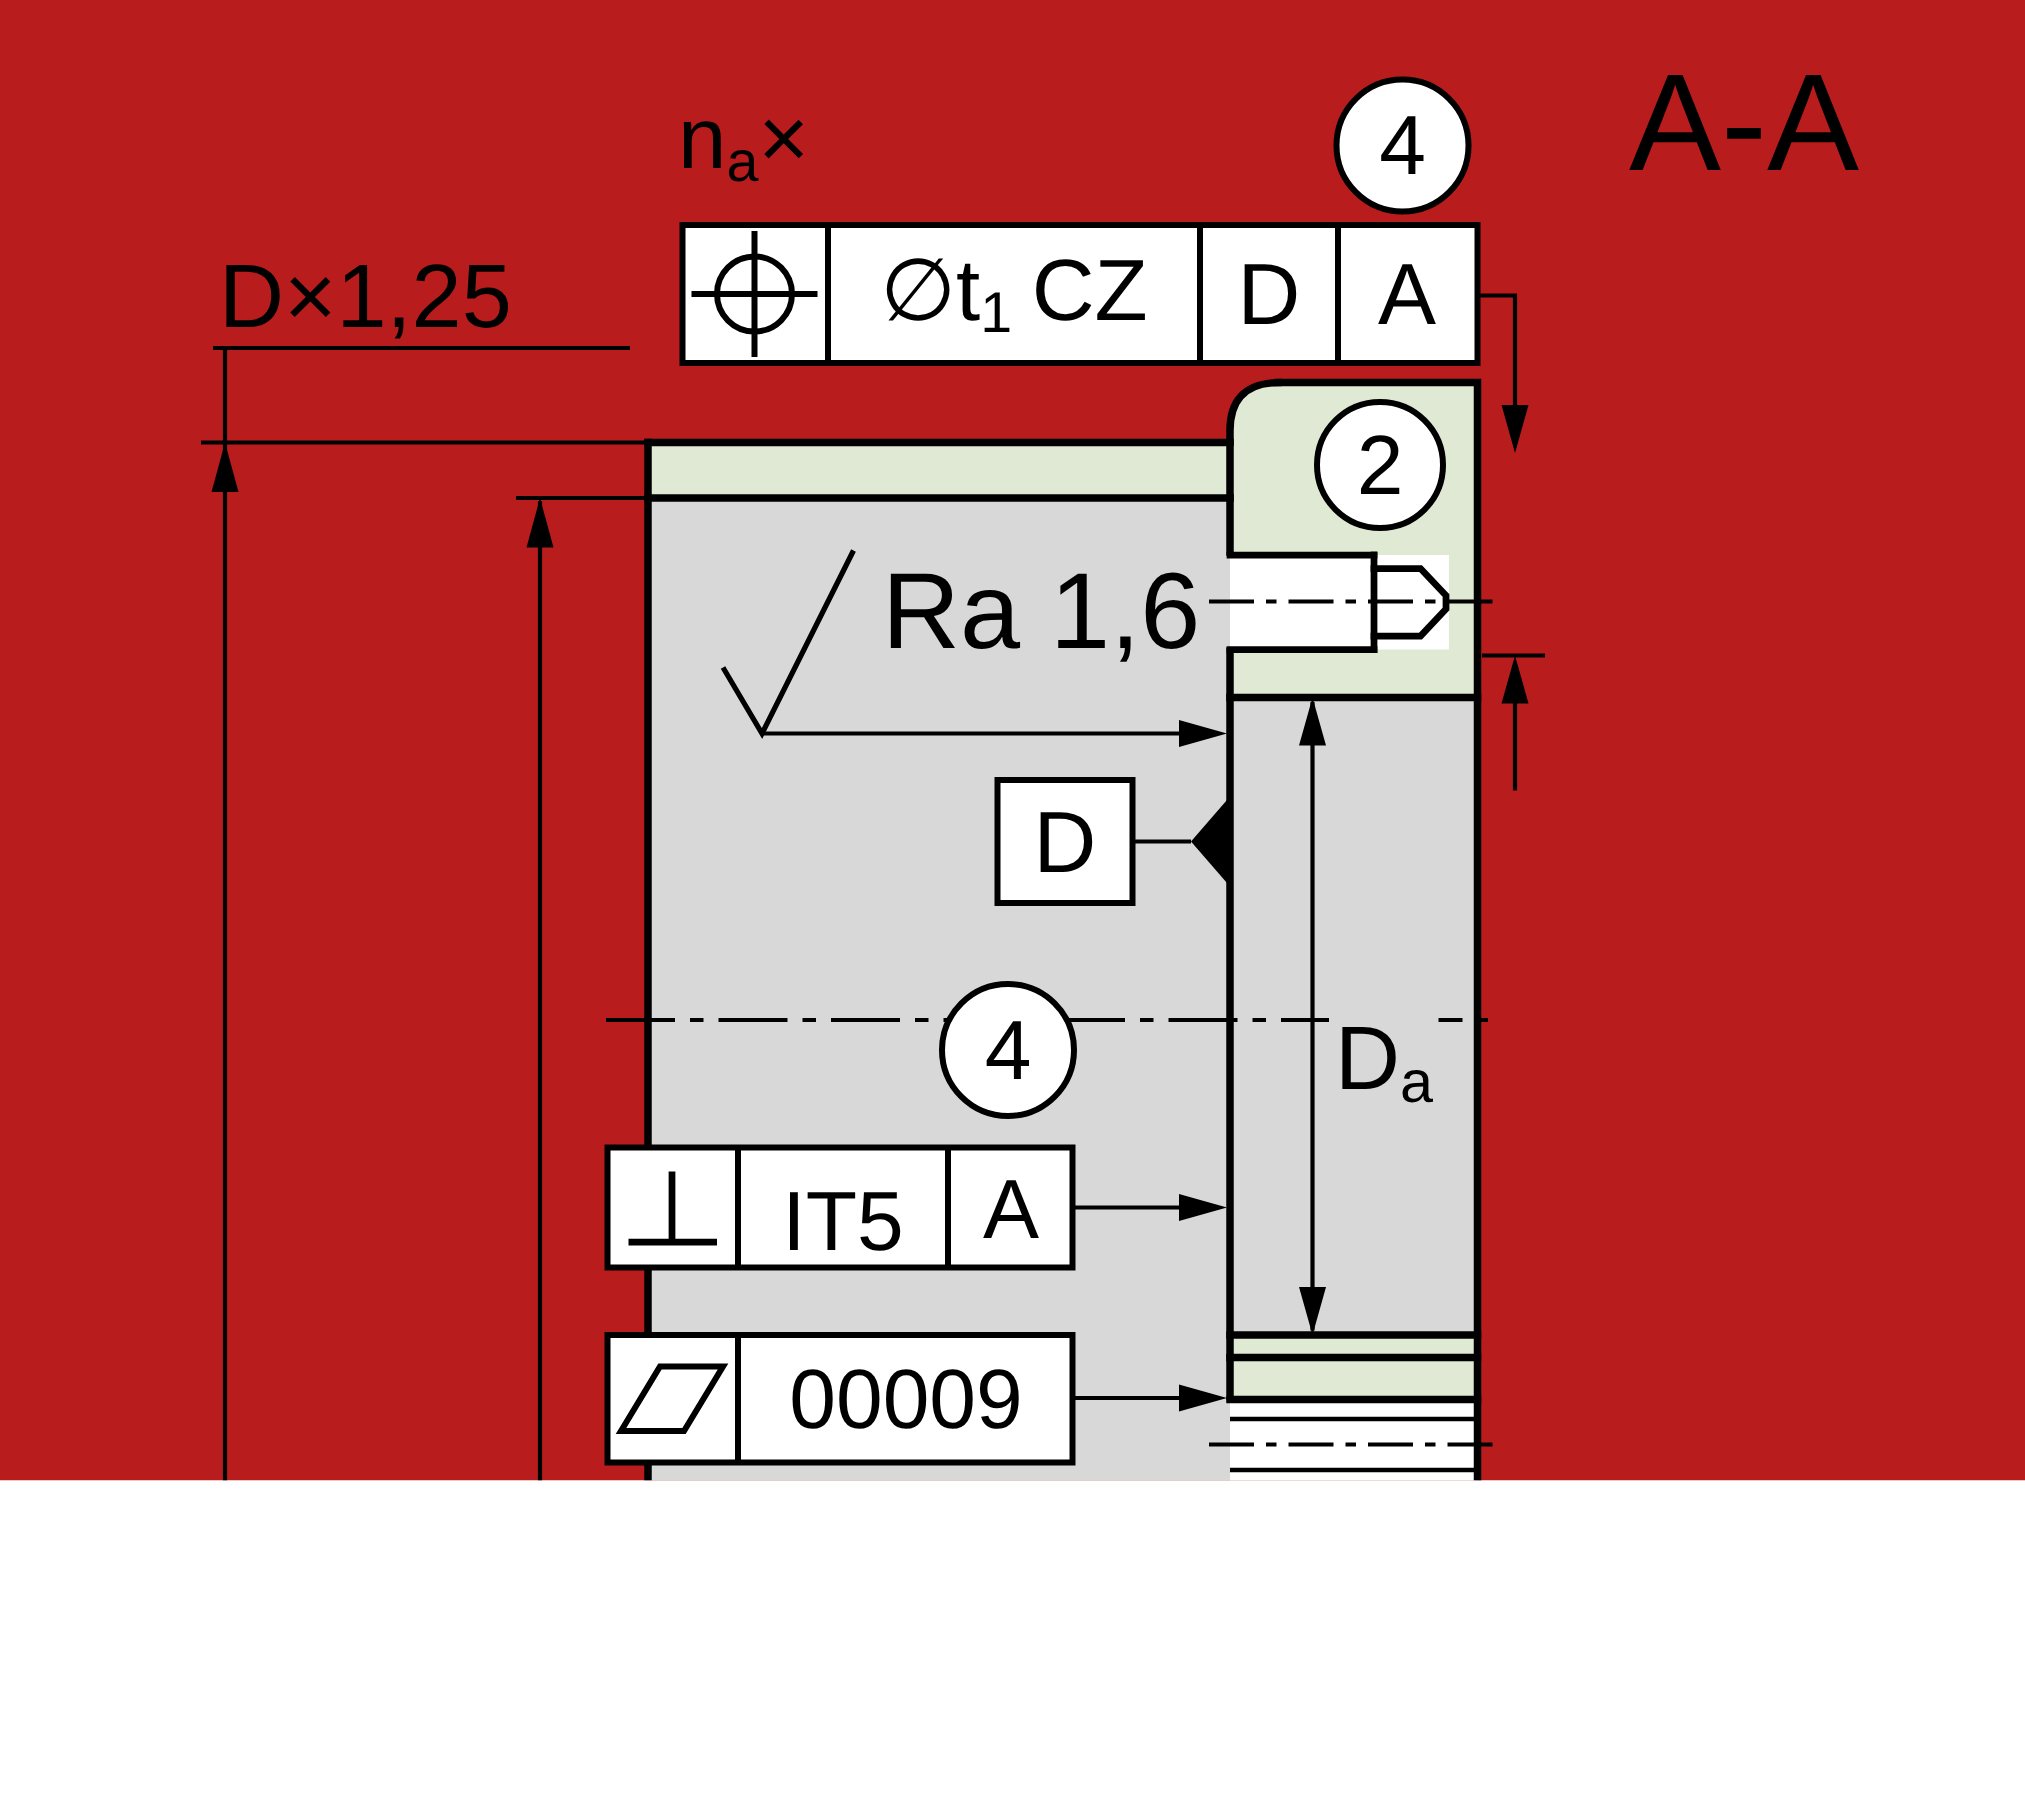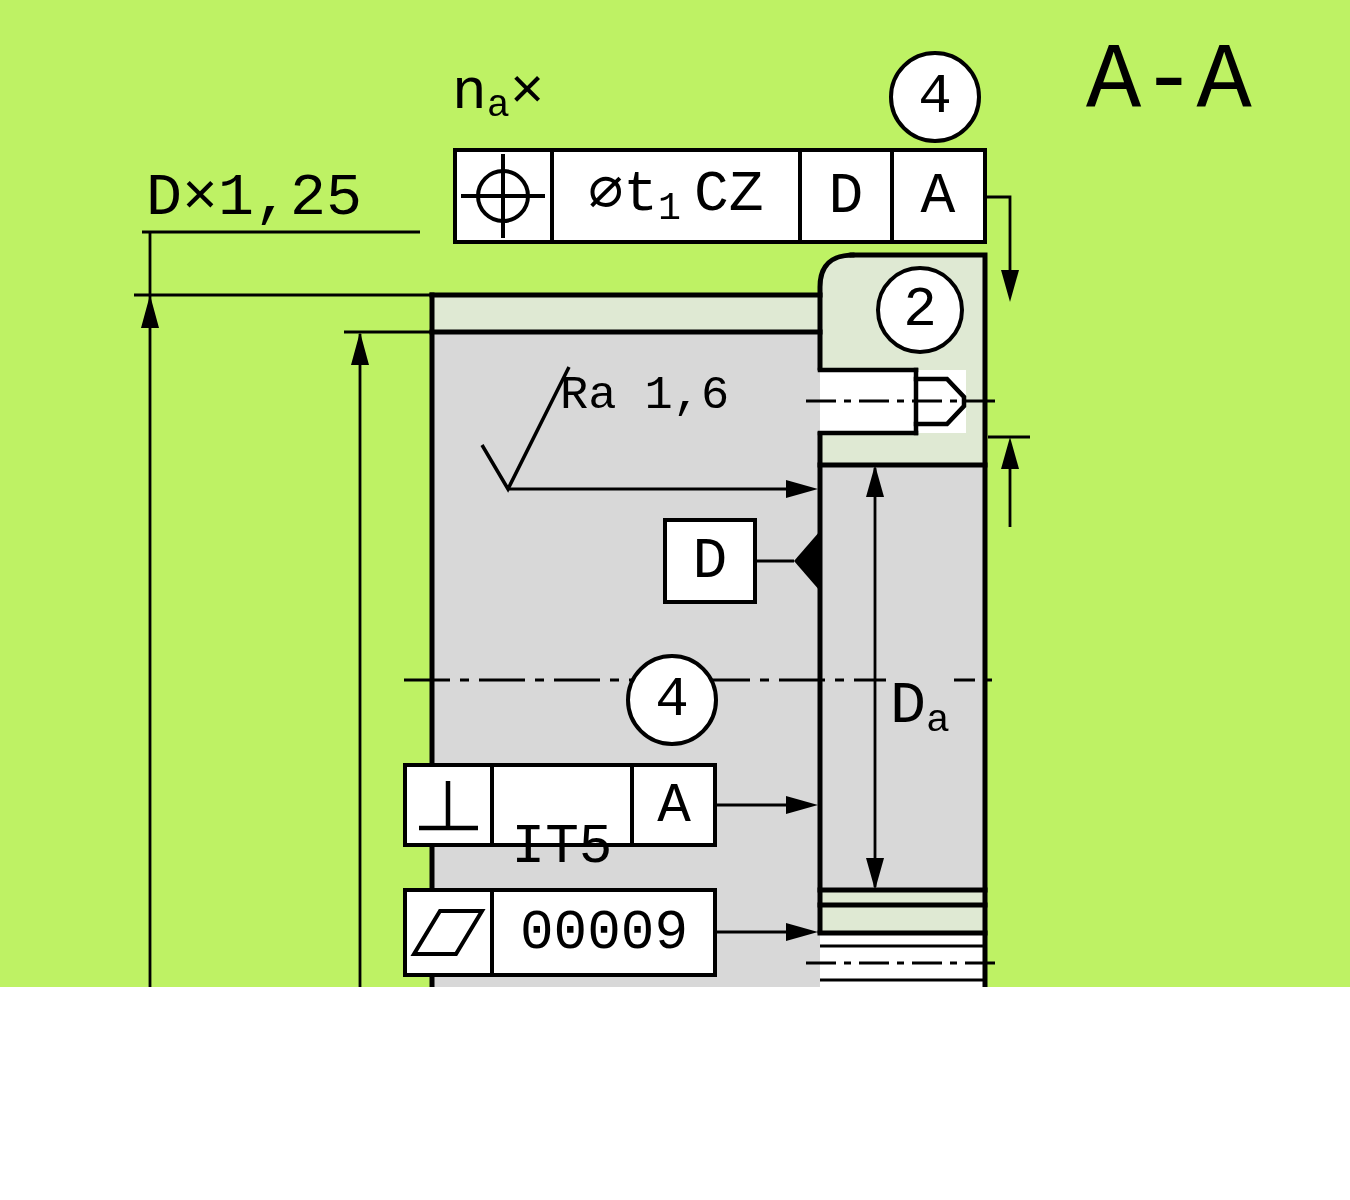--- a/index.html
+++ b/index.html
@@ -1,19 +1,19 @@
 <!DOCTYPE html>
 <html><head>
 <meta charset="utf-8">
 <style>
   * { box-sizing: border-box; }
   html,body { margin:0; padding:0; background:#fff; }
   .canvas {
-    position:relative; width:1350px; height:987px; background:#bef264;
-    font-family:Liberation Mono, monospace; color:#000; overflow:hidden;
+    position:relative; width:1350px; height:987px; background:#b91c1c;
+    font-family:Liberation Sans, sans-serif; color:#000; overflow:hidden;
   }
   .canvas svg { position:absolute; left:0; top:0; }
   .txt { position:absolute; white-space:nowrap; line-height:1; }
   .ctr { position:absolute; white-space:nowrap; line-height:1; transform:translate(-50%,-50%); }
   .sub { font-size:0.66em; vertical-align:-0.22em; }
   .sup { font-size:0.66em; vertical-align:0.5em; }
   .balloon {
     position:absolute; border:4px solid #000; border-radius:50%; background:#fff;
     display:flex; align-items:center; justify-content:center; font-size:56px; line-height:1;
   }
@@ -148,40 +148,40 @@
   </svg>
 
   <div class="txt" style="left:452px; top:64px; font-size:58px;">
     <span>n</span><span class="sub">a</span><span>×</span>
   </div>
 
   <div class="txt" style="left:1086px; top:36px; font-size:92px;">A-A</div>
 
   <div class="txt" style="left:146px; top:168px; font-size:60px;">D×1,25</div>
 
-  <div class="txt" style="left:560px; top:372px; font-size:47px;">Ra 1,6</div>
+  <div class="txt" style="left:588px; top:372px; font-size:72px;">Ra 1,6</div>
 
   <div class="txt da-bg" style="left:886px; top:636px; font-size:60px;margin-top:40px;">
     <span>D</span><span class="sub">a</span>
   </div>
 
 
   <div class="txt" style="left:524px; top:1086px; font-size:60px;">
     <span>l</span>
   </div>
 
   <div class="ctr" style="left:676px; top:197px; font-size:58px;">
     <span>∅t</span><span class="sub">1</span><span class="suffix-gap">CZ</span>
   </div>
   <div class="ctr" style="left:846px; top:197px; font-size:58px;">D</div>
   <div class="ctr" style="left:938px; top:197px; font-size:58px;">A</div>
 
   <div class="ctr" style="left:710px; top:562px; font-size:58px;">D</div>
 
-  <div class="ctr" style="left:562px; top:847px; font-size:56px;">IT5</div>
+  <div class="ctr" style="left:562px; top:814px; font-size:56px;">IT5</div>
   <div class="ctr" style="left:674px; top:806px; font-size:56px;">A</div>
 
   <div class="ctr" style="left:604px; top:933px; font-size:56px;">00009</div>
 
   <div class="balloon" style="left:889px; top:51px; width:92px; height:92px;">4</div>
   <div class="balloon" style="left:876px; top:266px; width:88px; height:88px;">2</div>
   <div class="balloon" style="left:626px; top:654px; width:92px; height:92px;">4</div>
 
 </div>
 

